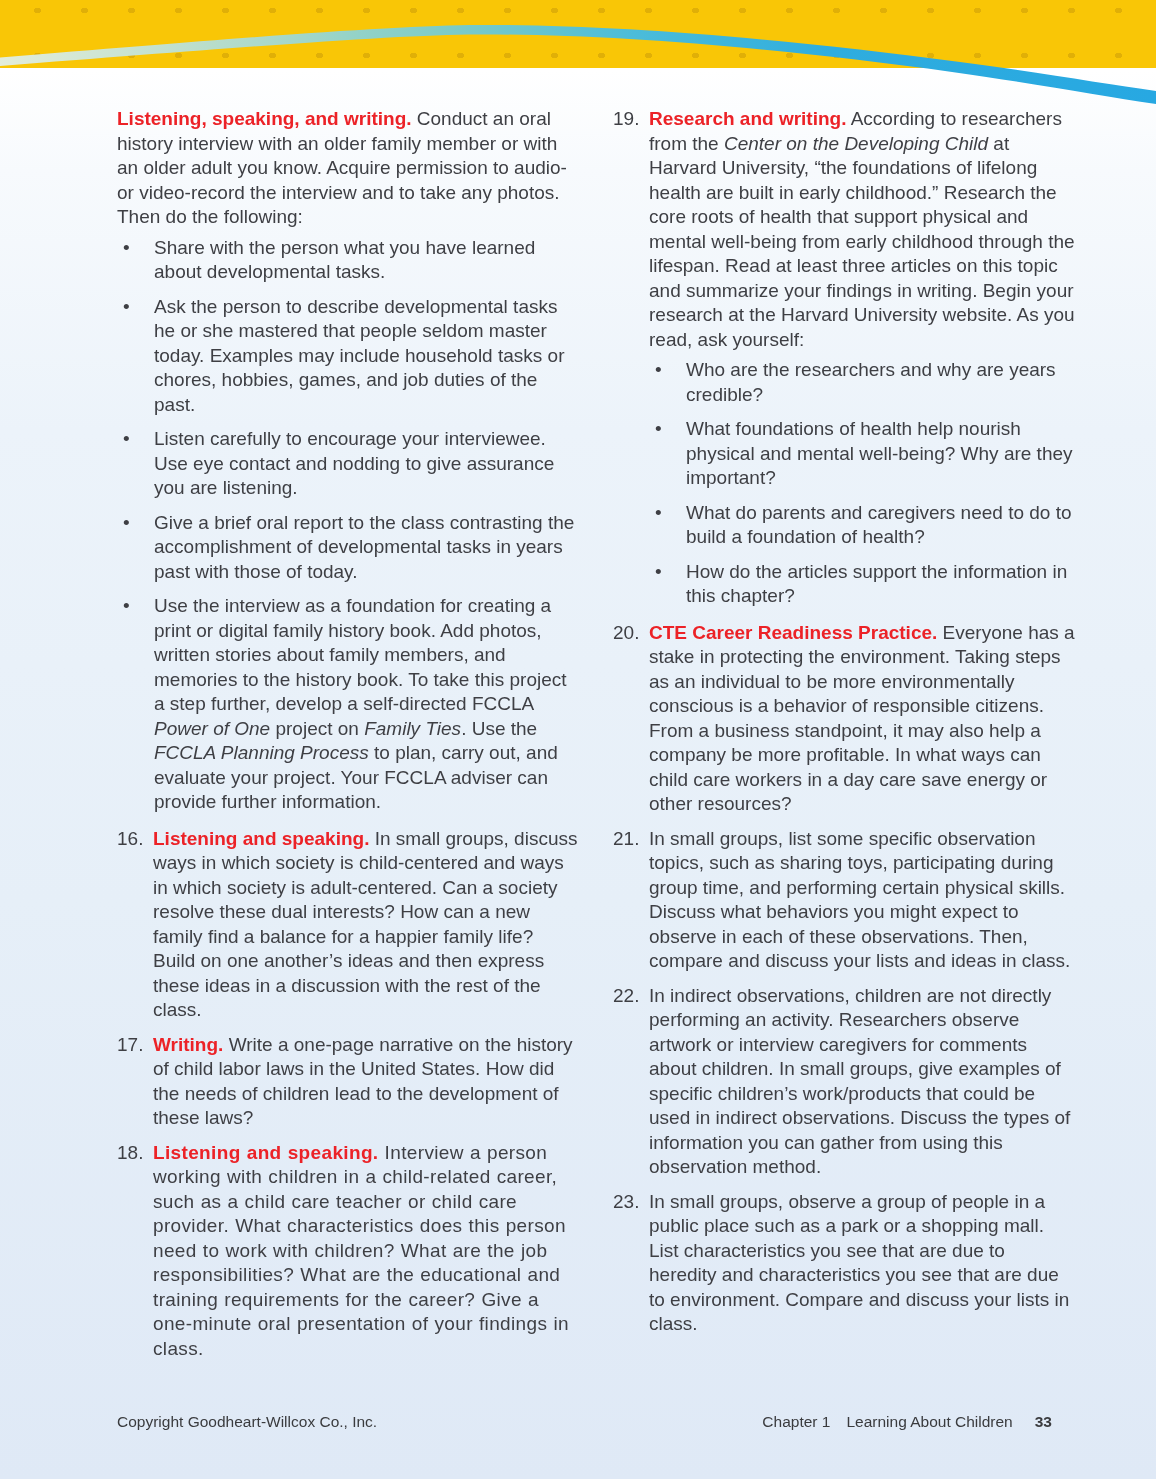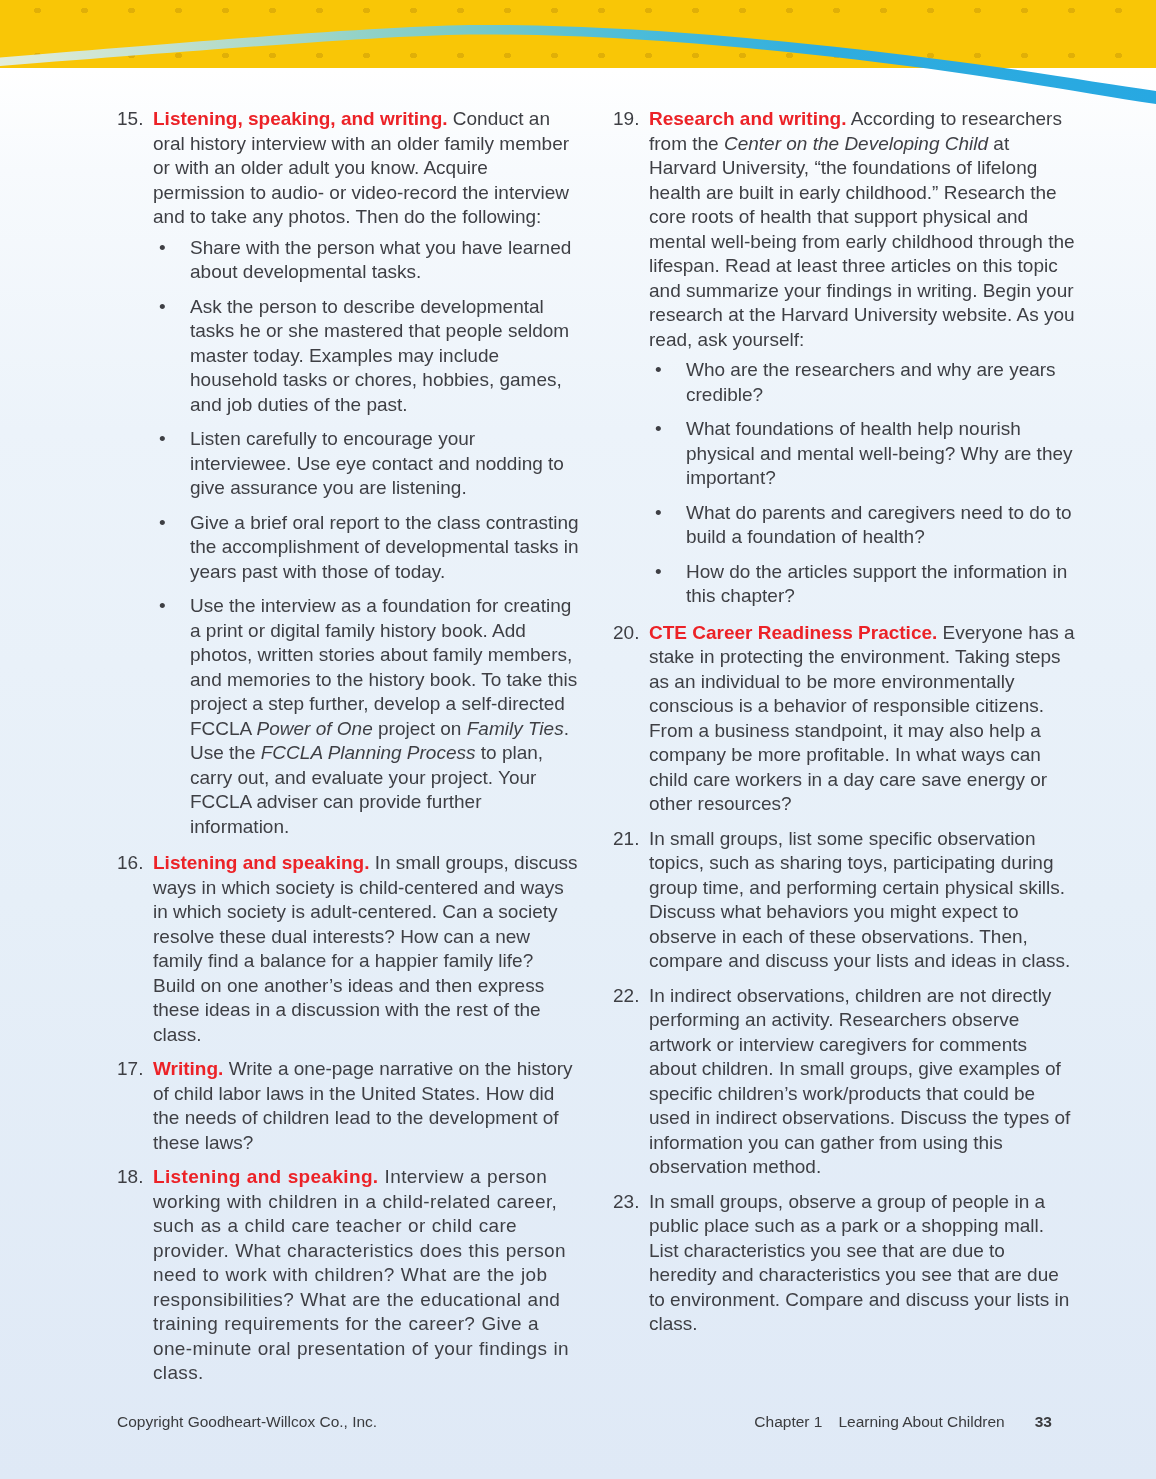--- a/index.html
+++ b/index.html
@@ -30,21 +30,21 @@
   
   .obs-box{box-sizing:border-box;height:47px;margin:36px 0 23px 0;border:3.5px solid #2aa0dc;border-radius:24px;
            background:linear-gradient(90deg,#fbf0d2 0%,#fcf5e3 35%,#fefcf7 62%,#ffffff 100%);
            display:flex;align-items:center;padding-left:32px;}
   .obs-title{color:#1b9cd8;font-size:28px;letter-spacing:.5px;}
   
   .pfooter{position:absolute;top:1413px;left:117px;right:104px;display:flex;align-items:baseline;
            font-size:15.5px;color:#3a3b3e;}
   .fright{margin-left:auto;display:flex;align-items:baseline;}
   .fchap{margin-right:16px;}
-  .ftitle{margin-right:30px;}
+  .ftitle{margin-right:22px;}
   .pnum{font-weight:bold;}
 </style>
 </head>
 <body>
 
 <div class="page">
 
   <header class="band"></header>
   <svg class="curve" width="1156" height="125" viewBox="0 0 1156 125">
     <defs>
@@ -57,21 +57,20 @@
         <stop offset="1" stop-color="#27a8e2"></stop>
       </linearGradient>
     </defs>
     <path fill="url(#cg)" d="M0,57.5 C240,38 390,25.5 480,25 C610,24.5 780,38 960,62 C1040,72.5 1105,84 1156,91
              L1156,104 C1100,96 1038,84 952,72 C775,47.5 608,34 478,34.5 C392,35 245,47 0,66 Z"></path>
   </svg>
 
   <main class="content">
     <div class="col col-left">
         <div class="item">
-          <div class="num">15.</div>
           <div class="ibody">
             <p class="para"><span class="lead">Listening, speaking, and writing.</span><span> Conduct an oral history interview with an older family member or with an older adult you know. Acquire permission to audio- or video-record the interview and to take any photos. Then do the following:</span></p>
             <div class="bullets">
               <div class="bullet">
                 <span class="dot">•</span>
                 <span class="btxt"><span>Share with the person what you have learned about developmental tasks.</span></span>
               </div>
               <div class="bullet">
                 <span class="dot">•</span>
                 <span class="btxt"><span>Ask the person to describe developmental tasks he or she mastered that people seldom master today. Examples may include household tasks or chores, hobbies, games, and job duties of the past.</span></span>

